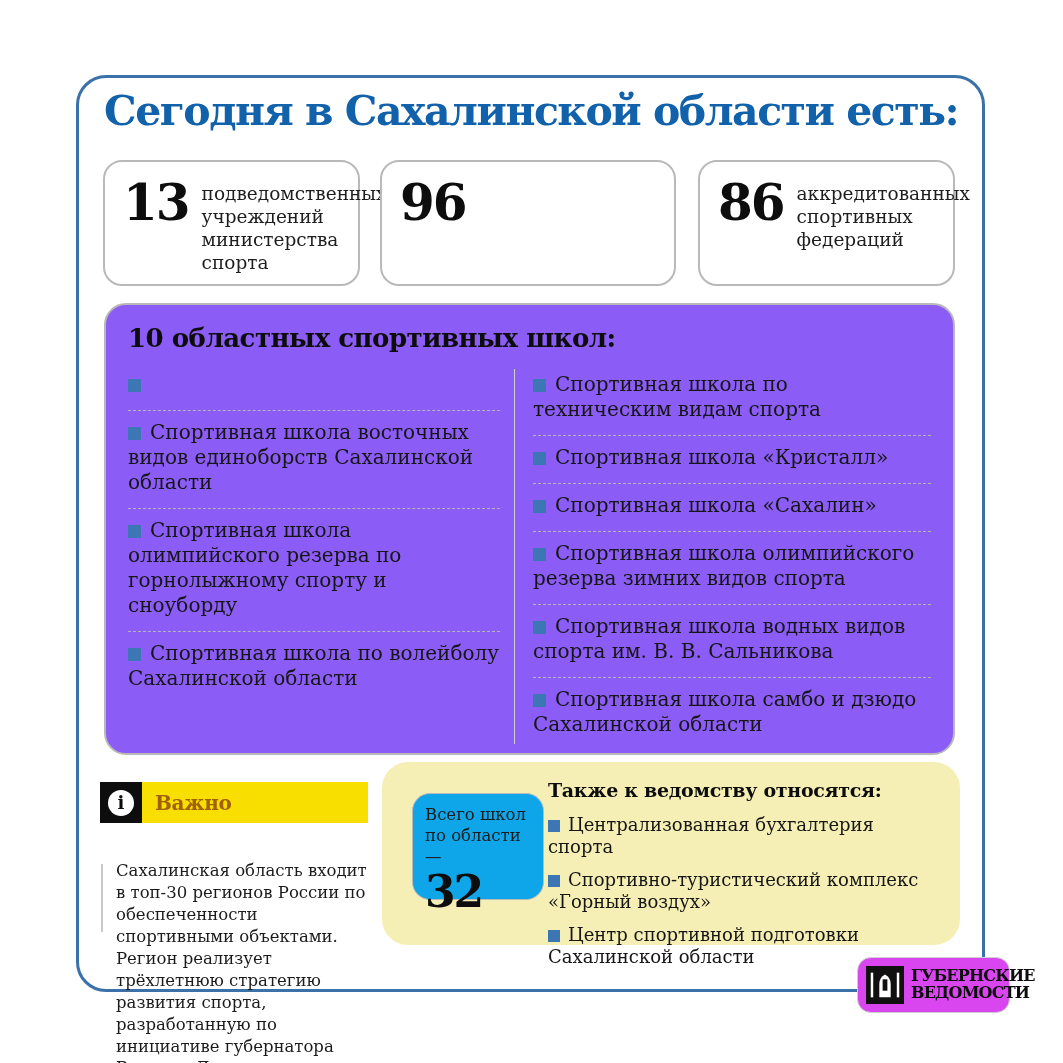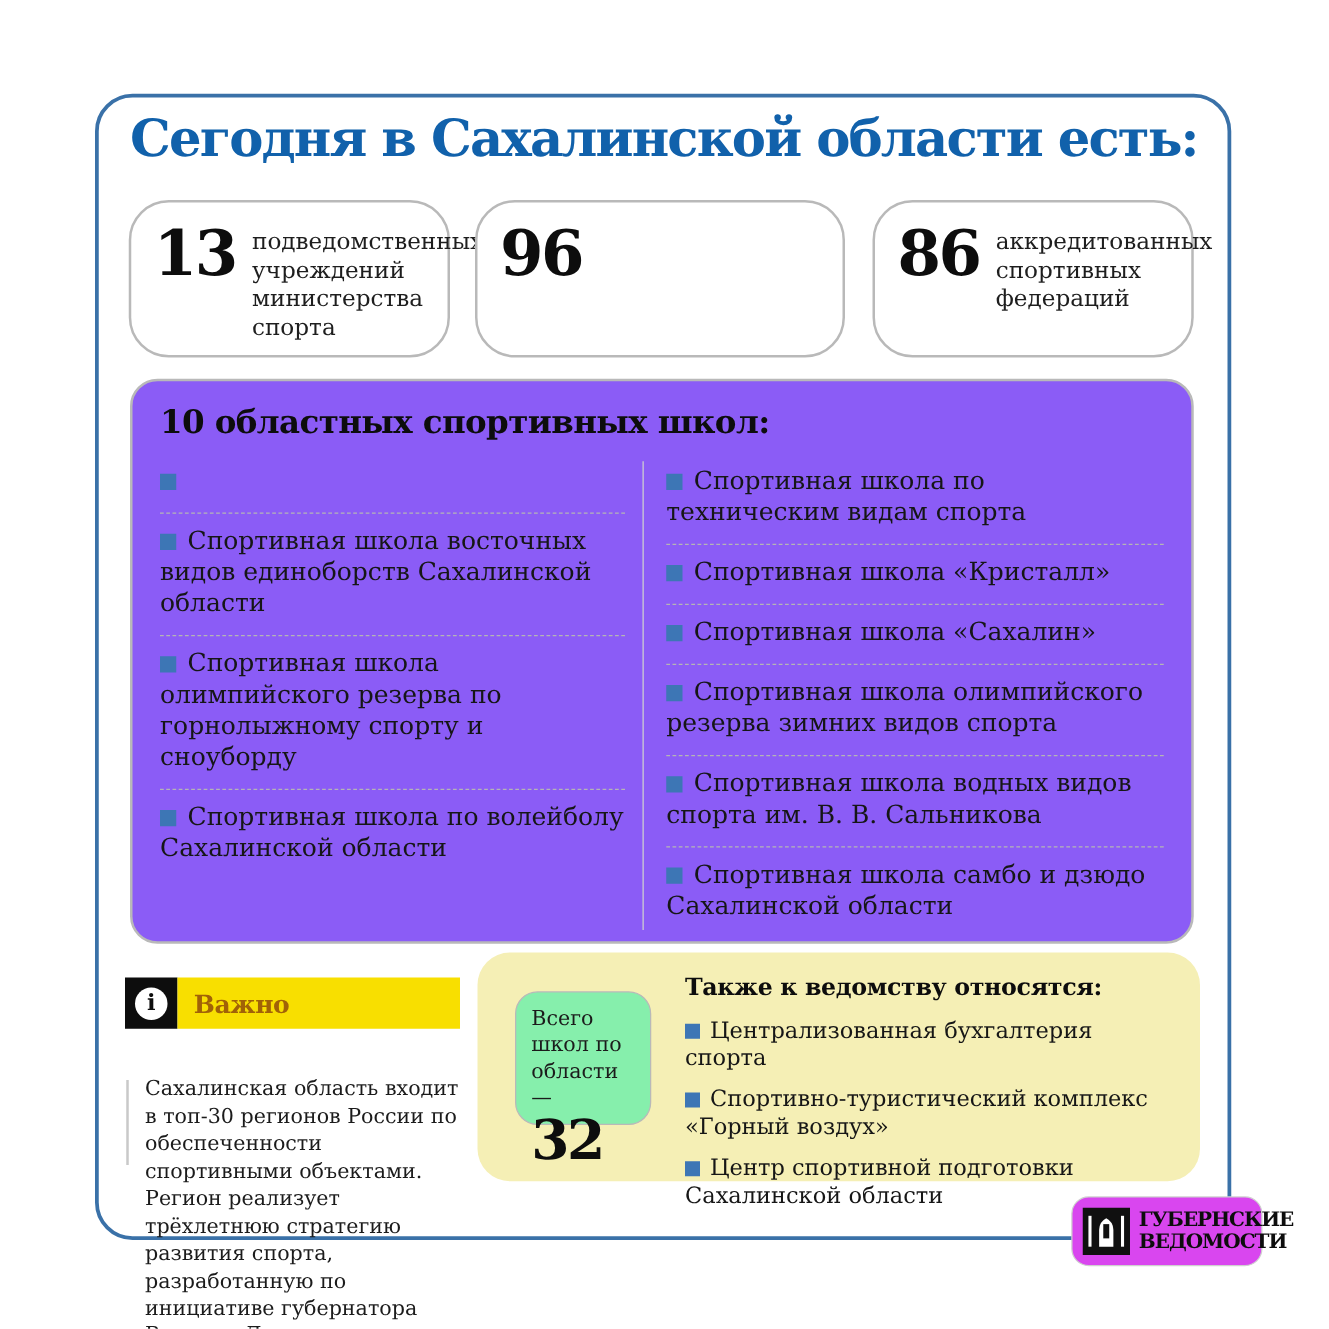--- a/index.html
+++ b/index.html
@@ -29,21 +29,21 @@
 
   .page-title{
     left:104px;top:88px;width:860px;
     font-size:41px;font-weight:bold;color:var(--accent-blue);
     letter-spacing:-1.5px;line-height:1.15;white-space:nowrap;
   }
 
   
   .stat-card{
     top:160px;height:126px;background:#fff;
-    border:2px solid #b9b9b9;border-radius:32px;
+    border:2px solid #b9b9b9;border-radius:19px;
     display:flex;align-items:flex-start;padding:15px 12px 10px 18px;gap:13px;
   }
   .stat-0{left:103px;width:257px;}
   .stat-1{left:380px;width:296px;}
   .stat-2{left:698px;width:257px;}
   .stat-value{
     font-size:50px;font-weight:bold;line-height:0.95;color:#0d0d0d;
     letter-spacing:-2px;margin-top:2px;
   }
   .stat-label{font-size:18.5px;line-height:1.25;color:#1e1e1e;padding-top:5px;}
@@ -86,22 +86,22 @@
   .important-text::before{
     content:"";position:absolute;left:1px;top:4px;width:2px;height:68px;background:#c9c9c9;
   }
 
   
   .summary-panel{
     left:382px;top:762px;width:578px;height:183px;
     background:var(--pale-yellow);border-radius:26px;
   }
   .total-card{
-    position:absolute;left:30px;top:31px;width:109px;height:107px;
-    background:#86efac;border:1.5px solid #b9b9b9;border-radius:18px;
+    position:absolute;left:30px;top:31px;width:132px;height:107px;
+    background:#0ea5e9;border:1.5px solid #b9b9b9;border-radius:18px;
     padding:10px 6px 6px 12px;
   }
   .total-label{font-size:16.5px;line-height:1.28;color:#1b1b1b;}
   .total-value{font-size:44px;font-weight:bold;line-height:1;letter-spacing:-2px;color:#0d0d0d;margin-top:3px;}
   .agency{position:absolute;left:166px;top:17px;width:392px;}
   .agency-heading{font-size:19px;font-weight:bold;color:#0d0d0d;letter-spacing:-0.3px;margin-bottom:13px;}
   .agency-item{font-size:18px;line-height:1.2;color:#161616;margin-bottom:12px;}
   .agency-item .bullet{width:12px;height:12px;margin-right:8px;}
 
   

